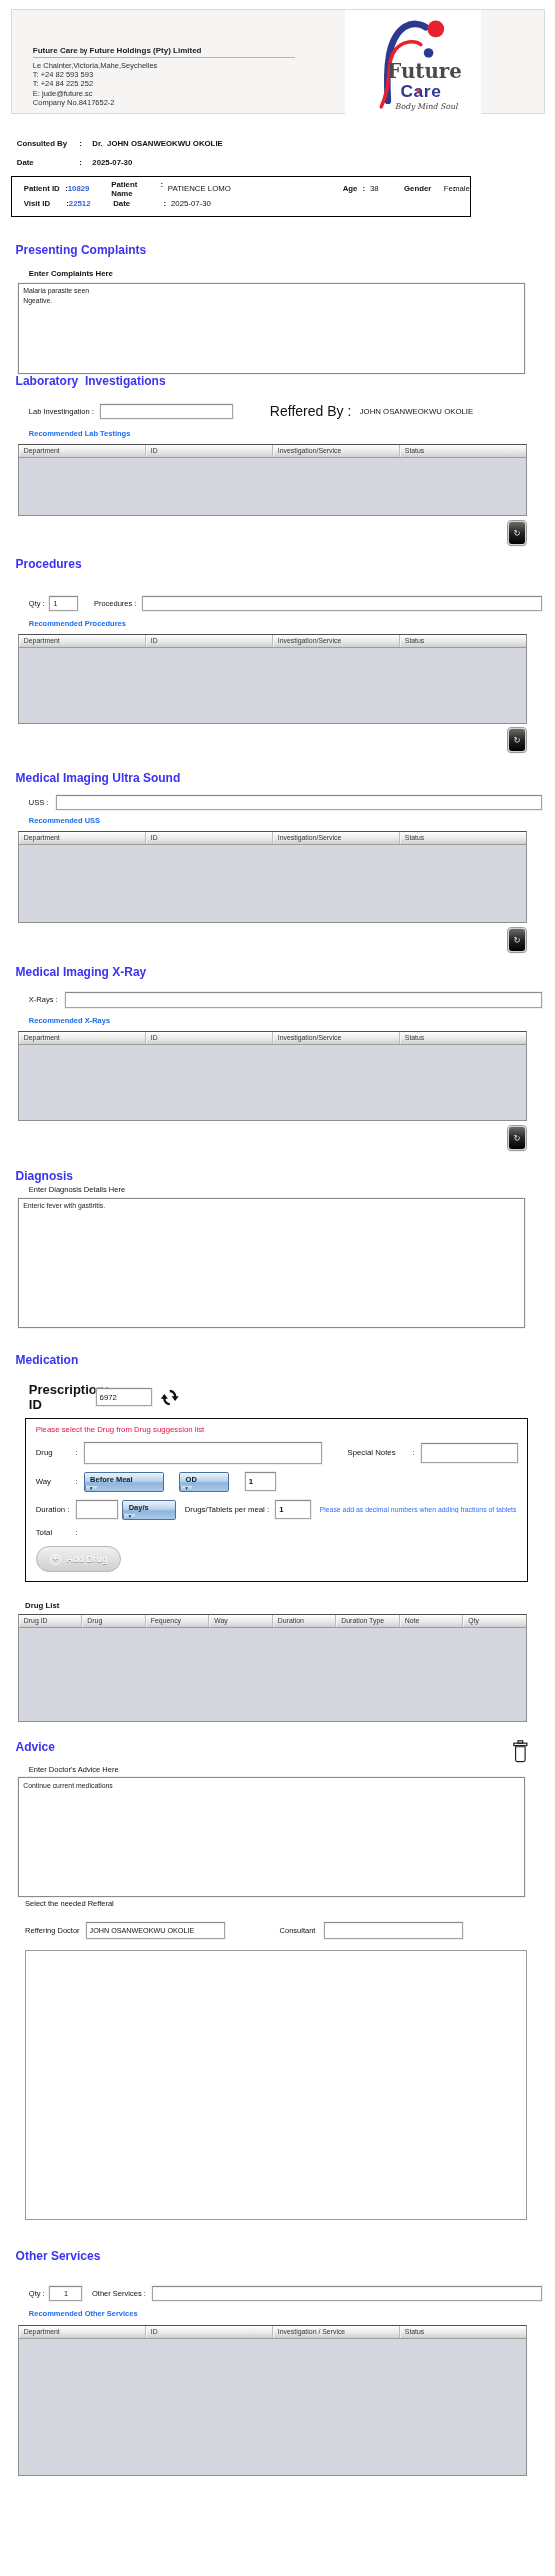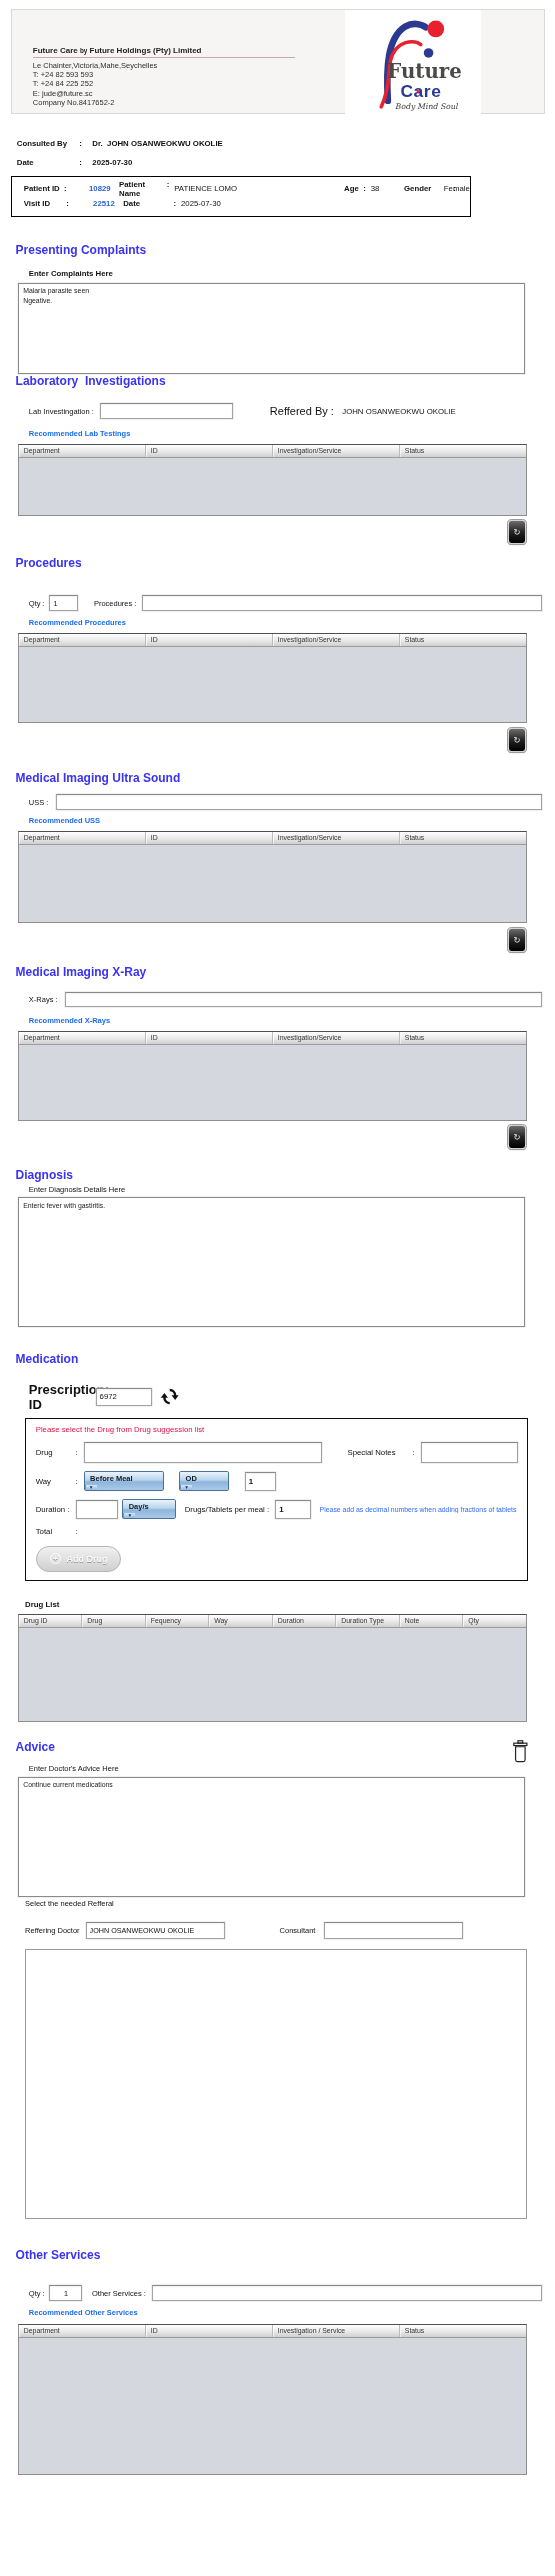--- a/index.html
+++ b/index.html
@@ -33,21 +33,21 @@
   .date-row { margin-top: 10.2px; margin-left: 6px; font-weight: bold; }
   .consult-row .lc, .date-row .lc { width: 65px; }
   .consult-row .val, .date-row .val { margin-left: 8.4px; white-space: pre-wrap; }
 
   .patient-box {
     margin-top: 8.4px; width: 460px; border: 0.6px solid #000;
     background: #fff; padding: 4.8px 0 4.8px 12px;
   }
   .pt-row { display: flex; align-items: center; height: 15px; font-size: 7.8px; }
   .pt-row .lc1 { width: 45px; }
-  .pt-row .id-val { width: 36px; margin-left: 10px; color: #2e62d9; font-weight: bold; text-align: right; }
+  .pt-row .id-val { width: 36px; margin-left: 0; color: #2e62d9; font-weight: bold; }
   .pt-row .lc2 { width: 53px; margin-left: 8.4px; }
   .pt-row .v2 { width: 179px; margin-left: 4.8px; }
   .pt-row .lc3 { width: 23px; }
   .pt-row .v3 { width: 27.5px; margin-left: 4.8px; }
   .pt-row .lc4 { width: 35px; margin-left: 7.2px; gap: 22px; }
   .pt-row .v4 { margin-left: 4.8px; }
 
   
   .h1 { color: #3a33f2; font-size: 12px; font-weight: bold; margin-left: 4.8px; white-space: pre-wrap; }
   .rec { color: #1b6cf2; font-weight: bold; font-size: 7.5px; margin-left: 18px; }
@@ -189,21 +189,21 @@
 
   <div class="h1" style="margin-top:26px">Presenting Complaints</div>
   <div class="sublabel-b" style="margin-top:12px">Enter Complaints Here</div>
   <textarea style="margin-top: 4.8px; height: 91px;">Malaria parasite seen
 Ngeative.</textarea>
 
   <div class="h1" style="">Laboratory  Investigations</div>
   <div class="lblrow" style="margin-top:15.5px">
     <span>Lab Investingation :</span>
     <input class="inp" style="width: 133px; margin-left: 6px;" value="">
-    <span style="margin-left:37px;font-size:11px">Reffered By :</span>
+    <span style="margin-left:37px;font-size:14px">Reffered By :</span>
     <span style="margin-left:8.4px;font-size:7.8px">JOHN OSANWEOKWU OKOLIE</span>
   </div>
   <div class="rec" style="margin-top:9.6px">Recommended Lab Testings</div>
   <div class="tbl" style="margin-top:6px">
     <div class="thead">
       <div class="th">Department</div>
       <div class="th">ID</div>
       <div class="th">Investigation/Service</div>
       <div class="th">Status</div>
     </div>

